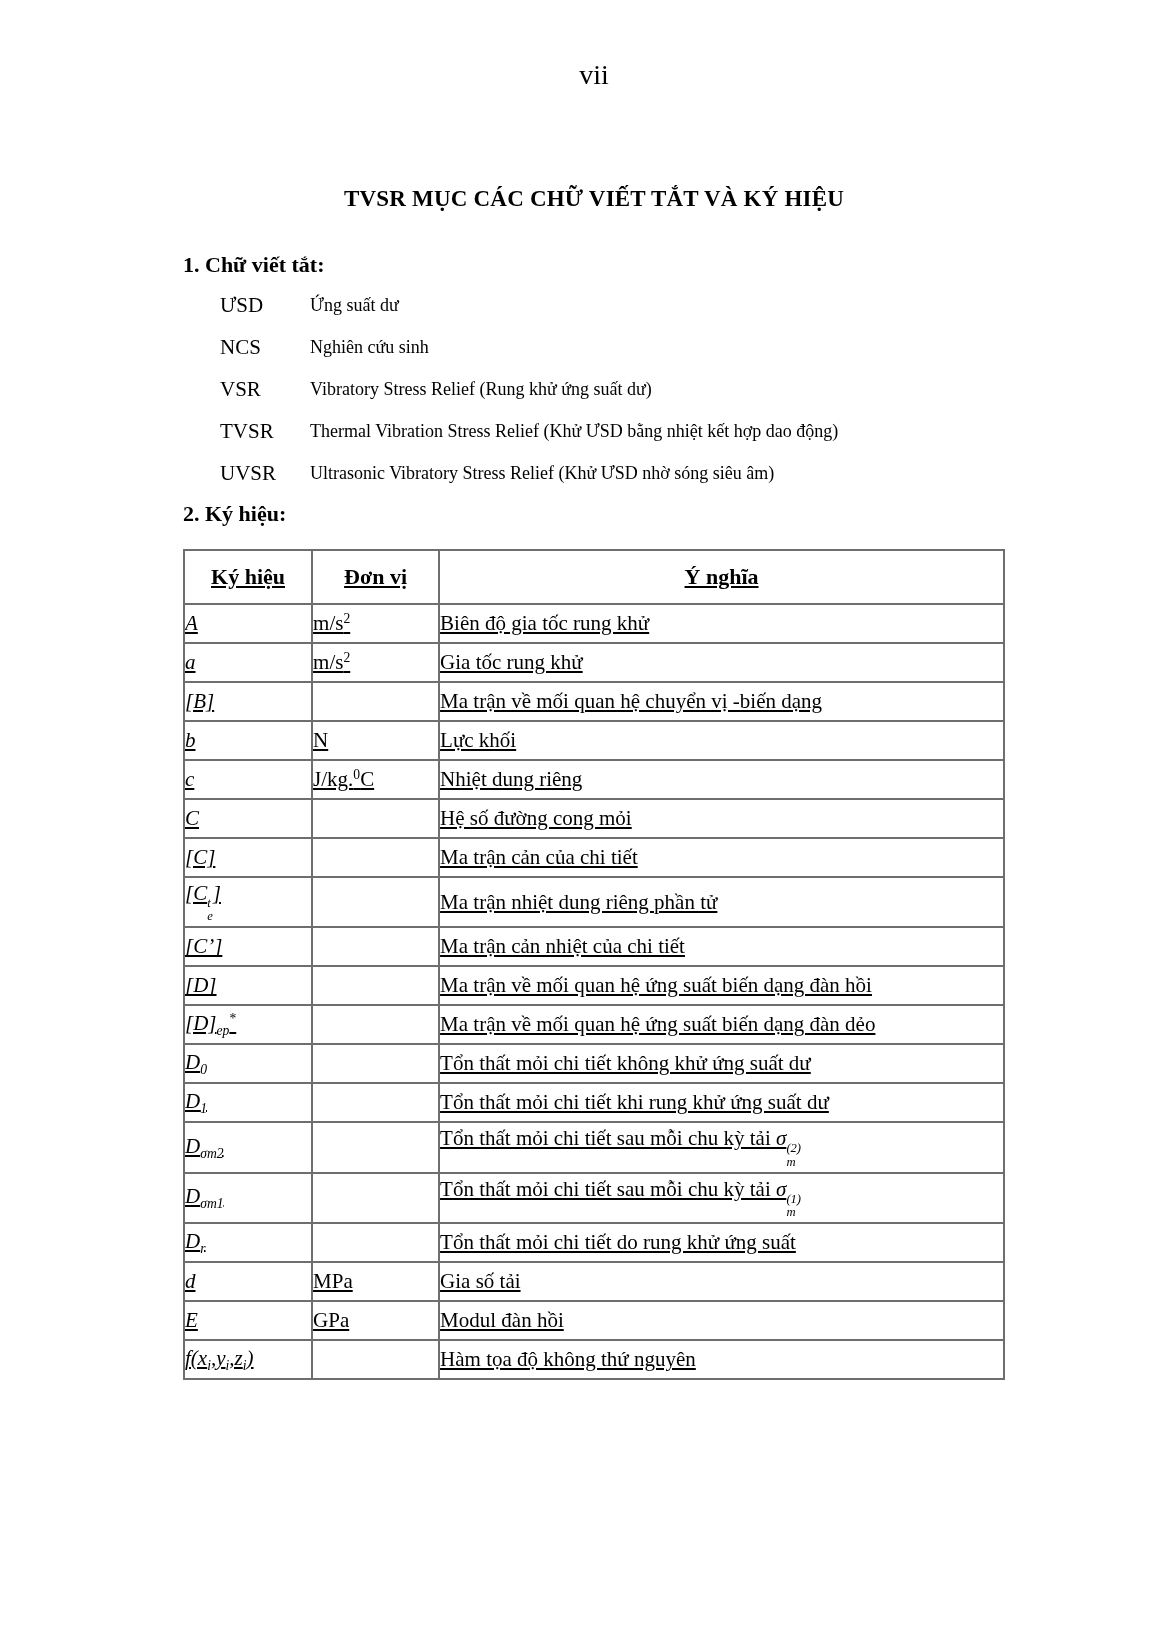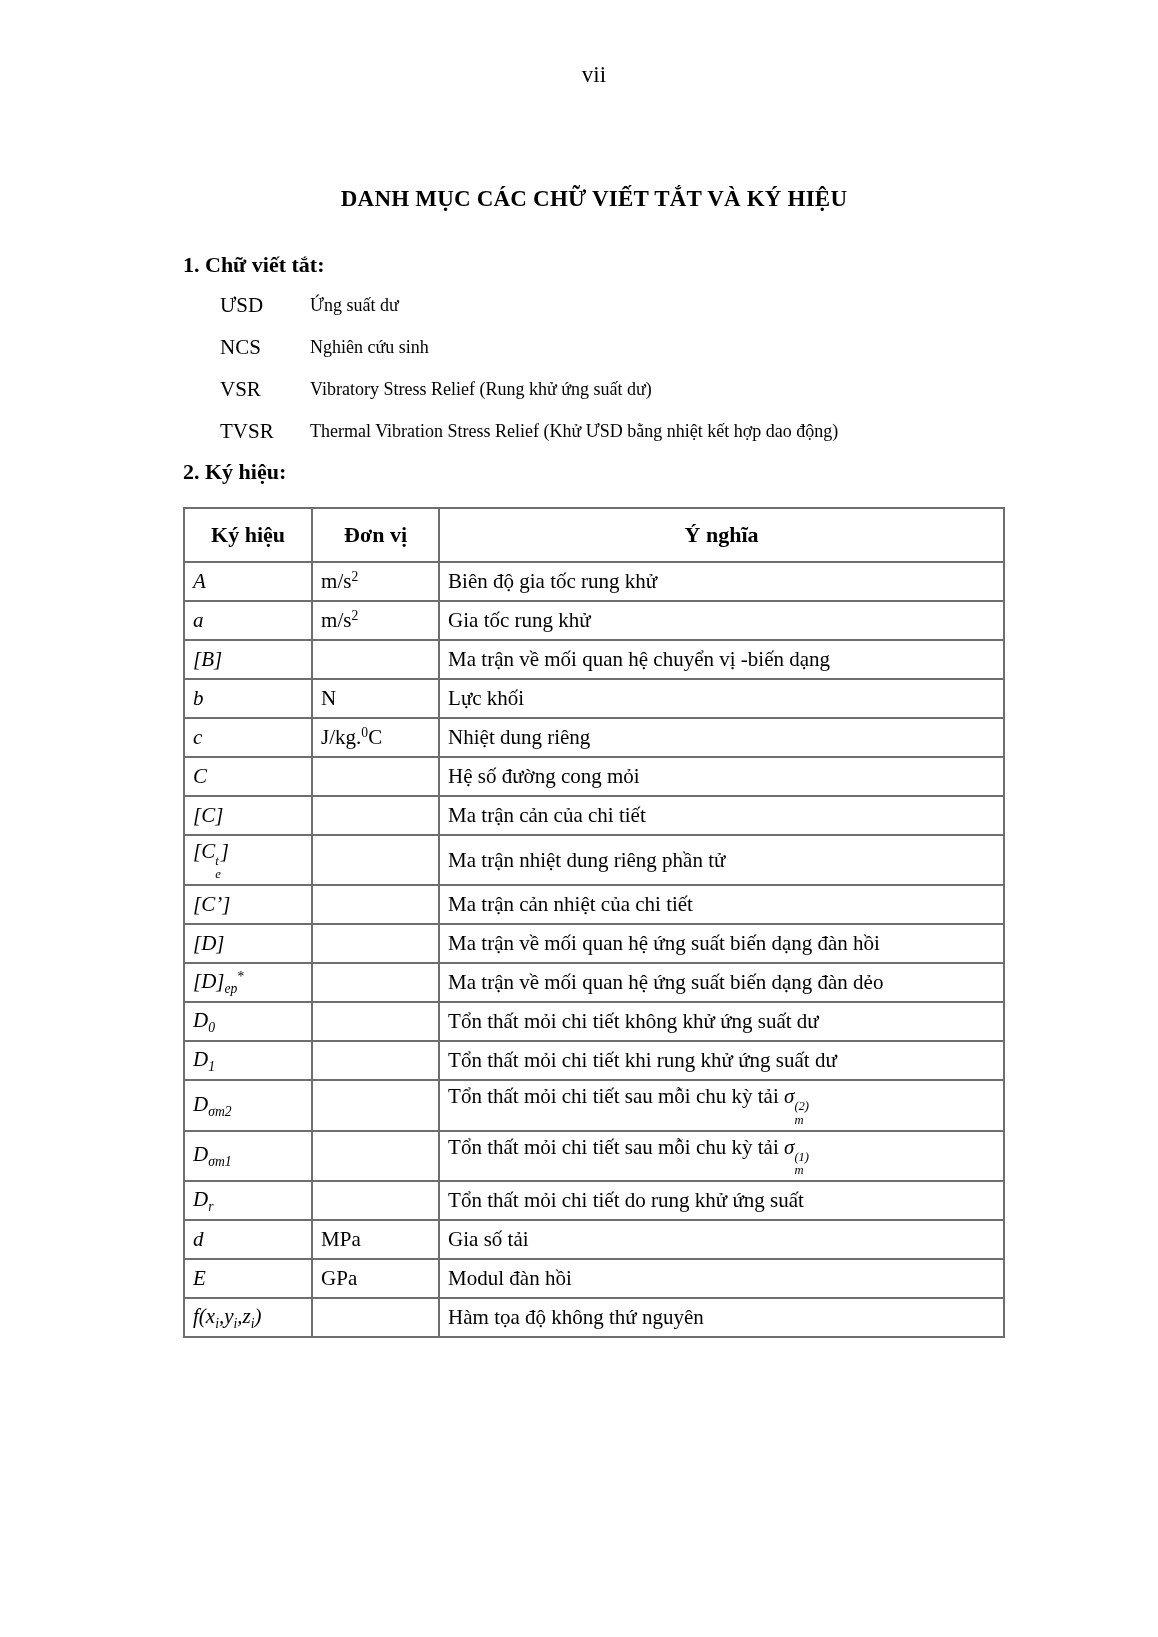--- a/index.html
+++ b/index.html
@@ -3,44 +3,45 @@
 <meta charset="utf-8">
 <style>
   html,body{margin:0;padding:0;background:#ffffff;}
   body{
     width:1158px;height:1637px;
     font-family:"Liberation Serif","DejaVu Serif",serif;
     color:#000;
     -webkit-font-smoothing:antialiased;
   }
   .page{padding:60px 153px 0 183px;width:822px;}
-  .page-number{text-align:center;font-size:23px;line-height:30px;}
+  .page-number{text-align:center;font-size:28px;line-height:30px;}
   .doc-title{
     margin:96px 0 0 0;text-align:center;
     font-size:23px;font-weight:bold;letter-spacing:.2px;
   }
   .section-heading{margin:40px 0 0 0;font-size:22px;font-weight:bold;}
   .abbr-list{margin-top:8px;margin-left:37px;}
   .abbr-row{display:flex;margin-bottom:3px;}
   .abbr-term{flex:0 0 90px;font-size:21px;line-height:39px;}
   .abbr-def{
     flex:0 0 665px;font-size:18px;line-height:39px;
     text-align:justify;text-justify:inter-word;
   }
   .symbols-heading{margin-top:8px;}
   table.symbols{
     margin-top:22px;border-collapse:collapse;width:822px;
     table-layout:fixed;
   }
   table.symbols th, table.symbols td{
     border:2px solid #6e6e6e;
     font-size:21px;
-    padding:3px 8px;
+    padding:3px 0;
     vertical-align:middle;
     overflow:hidden;
+    text-decoration:underline;
   }
   table.symbols th{height:46px;font-weight:bold;text-align:center;font-size:22px;}
   table.symbols td{height:31px;text-align:left;}
   .col-symbol{width:124px;}
   .col-unit{width:123px;}
   .col-meaning{width:547px;}
   .seg-i{font-style:italic;}
   .seg-sup{font-size:0.65em;vertical-align:0.5em;}
   .seg-subi{font-size:0.65em;vertical-align:-0.35em;font-style:italic;}
   .stack{
@@ -49,40 +50,44 @@
     font-style:italic;
   }
 </style>
 </head>
 <body>
 
 <div class="page">
 
   <div class="page-number">vii</div>
 
-  <div class="doc-title">DANH MỤC CÁC CHỮ VIẾT TẮT VÀ KÝ HIỆU</div>
+  <div class="doc-title">TVSR MỤC CÁC CHỮ VIẾT TẮT VÀ KÝ HIỆU</div>
 
   <div class="section-heading">1. Chữ viết tắt:</div>
 
   <div class="abbr-list">
       <div class="abbr-row">
         <span class="abbr-term">ƯSD</span>
         <span class="abbr-def">Ứng suất dư</span>
       </div>
       <div class="abbr-row">
         <span class="abbr-term">NCS</span>
         <span class="abbr-def">Nghiên cứu sinh</span>
       </div>
       <div class="abbr-row">
         <span class="abbr-term">VSR</span>
         <span class="abbr-def">Vibratory Stress Relief (Rung khử ứng suất dư)</span>
       </div>
       <div class="abbr-row">
         <span class="abbr-term">TVSR</span>
         <span class="abbr-def">Thermal Vibration Stress Relief (Khử ƯSD bằng nhiệt kết hợp dao động)</span>
+      </div>
+      <div class="abbr-row">
+        <span class="abbr-term">UVSR</span>
+        <span class="abbr-def">Ultrasonic Vibratory Stress Relief (Khử ƯSD nhờ sóng siêu âm)</span>
       </div>
     </div>
 
   <div class="section-heading symbols-heading">2. Ký hiệu:</div>
 
   <table class="symbols">
     <colgroup>
       <col class="col-symbol">
         <col class="col-unit">
         <col class="col-meaning">

